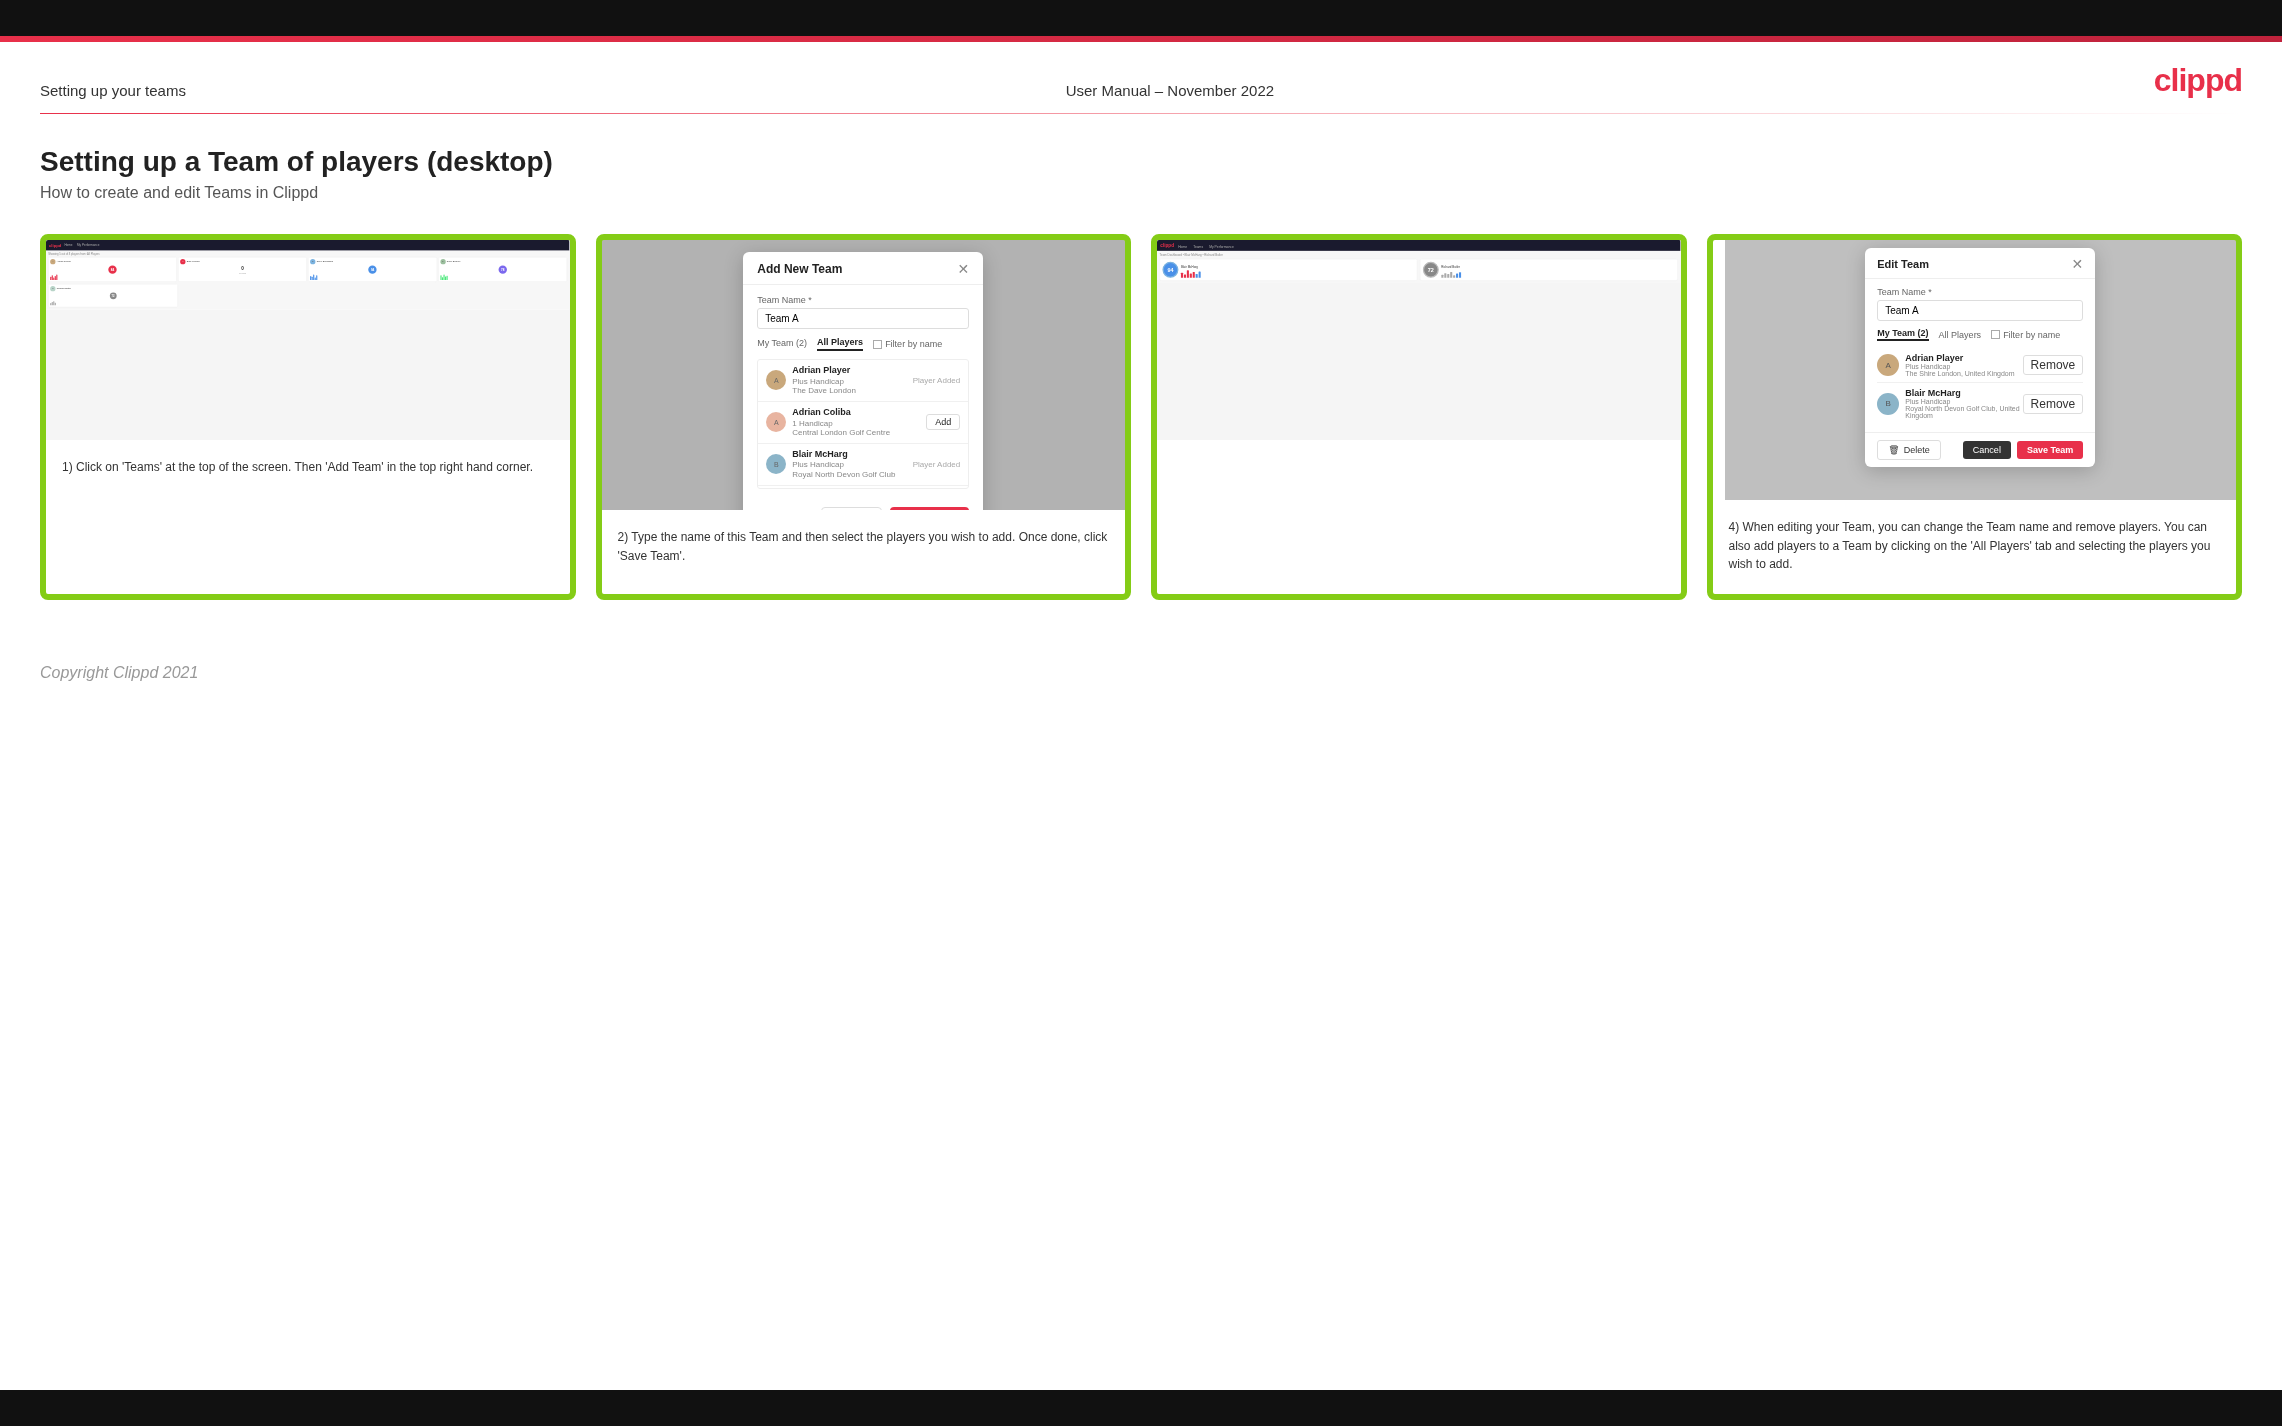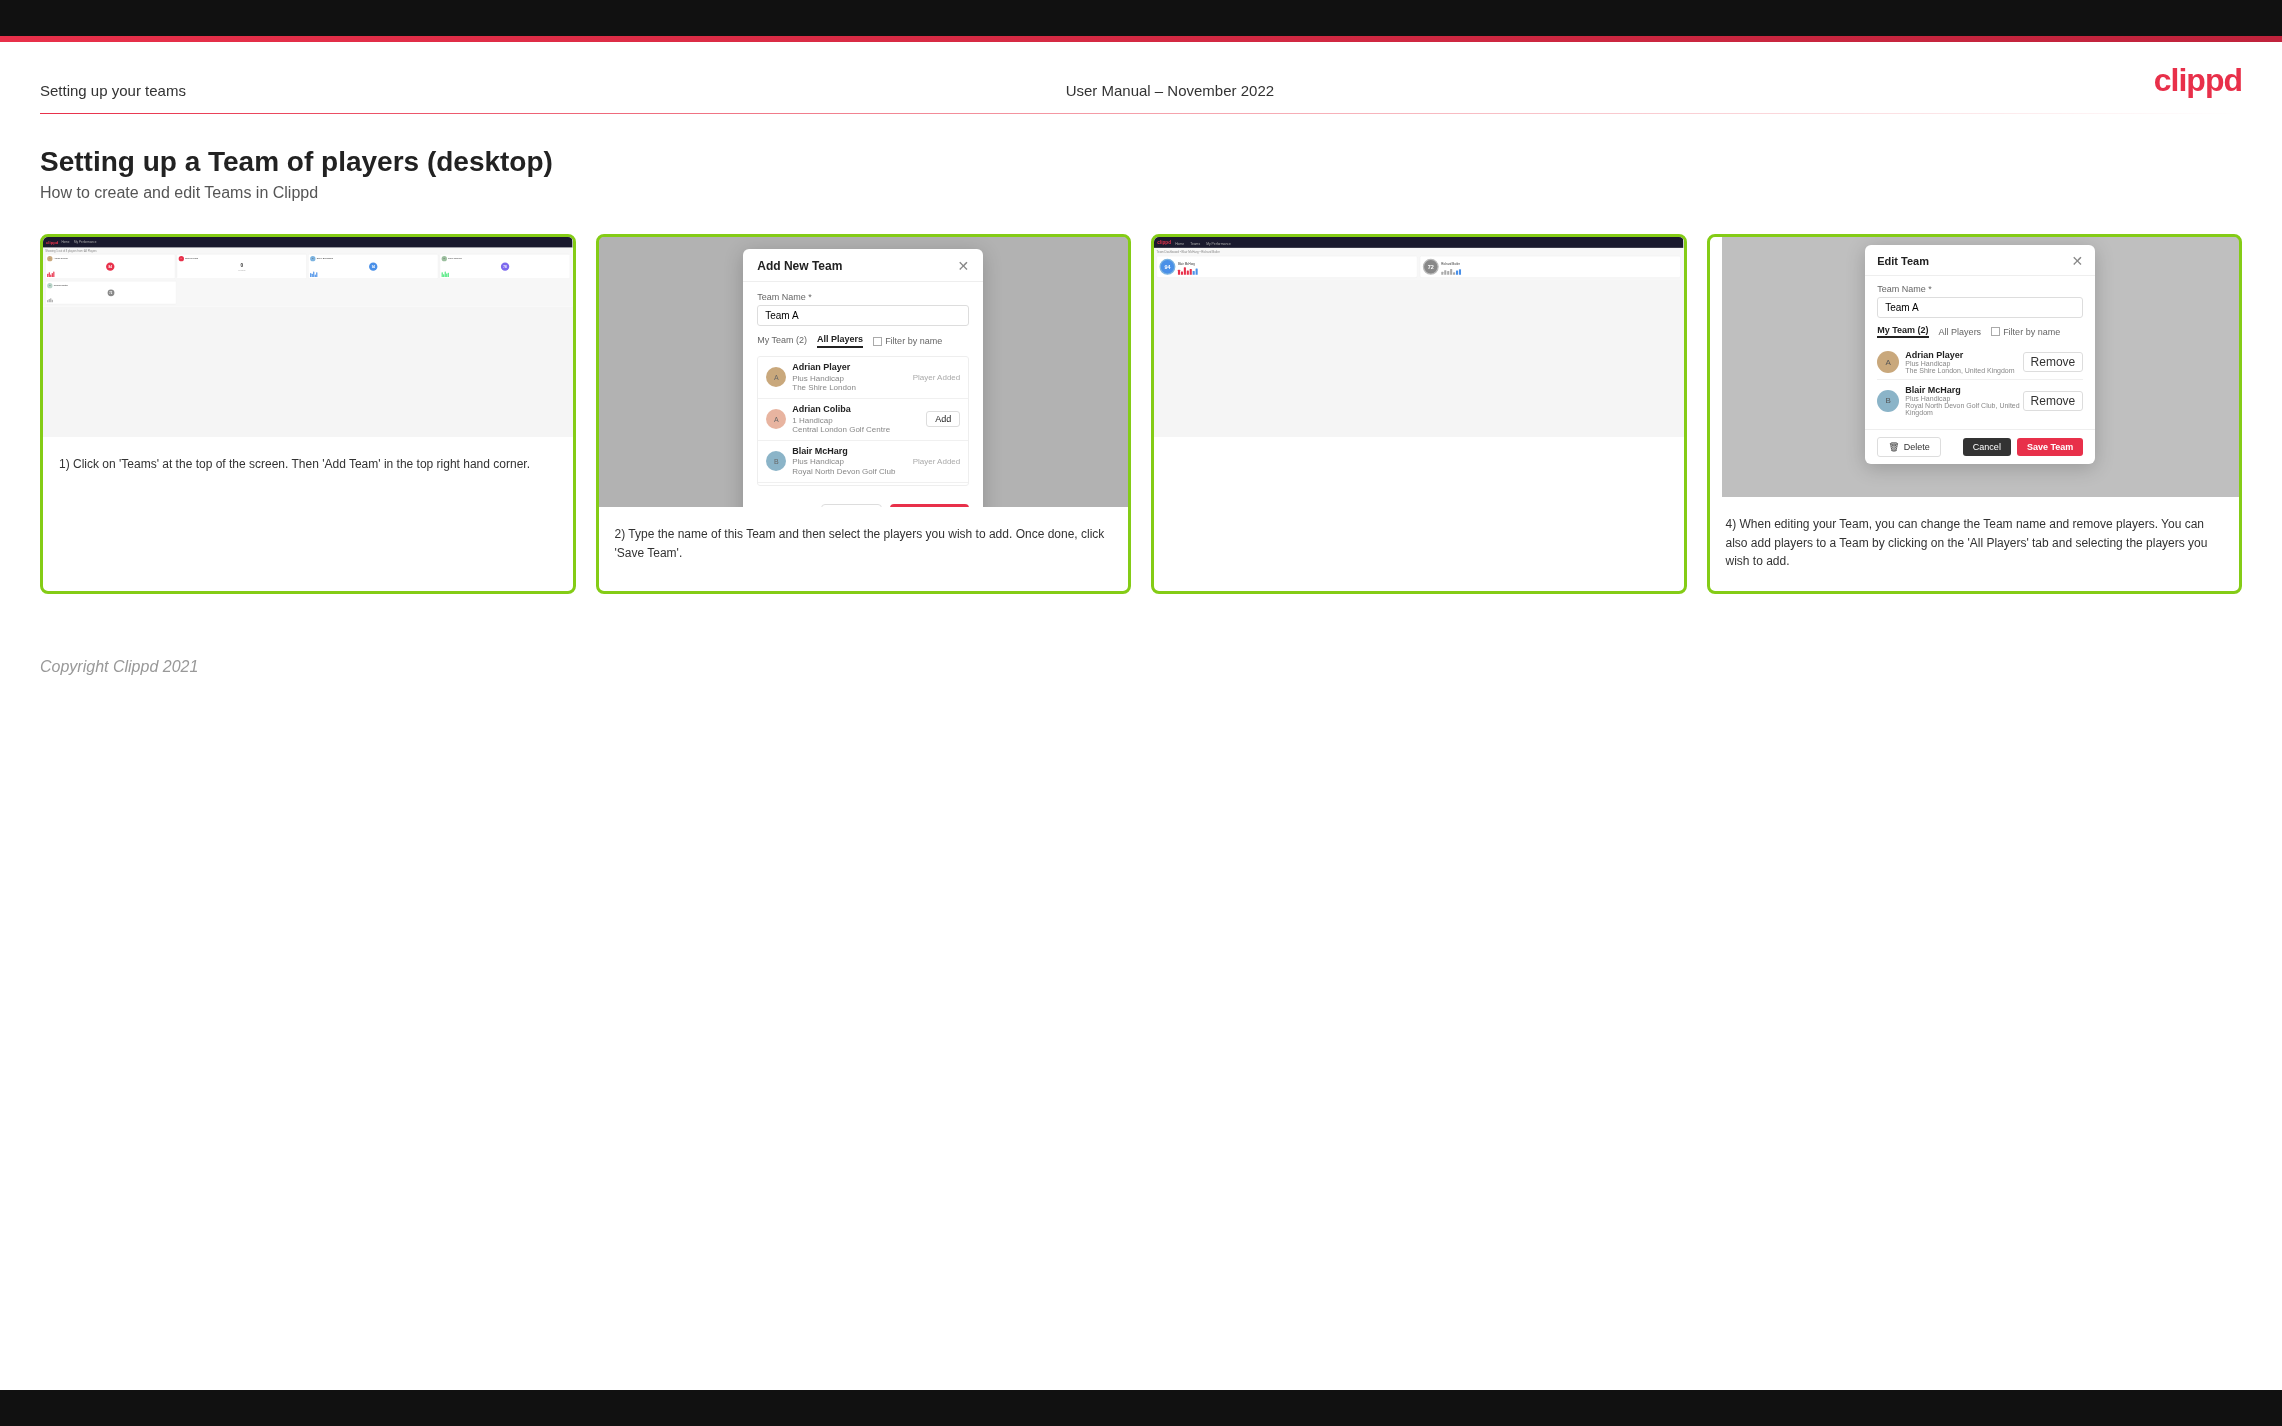--- a/index.html
+++ b/index.html
@@ -72,21 +72,21 @@
 
     
     .cards-row {
       display: flex;
       gap: 20px;
       margin-bottom: 24px;
     }
 
     .card {
       flex: 1;
-      border: 3px solid #84cc16;
+      border: 6px solid #84cc16;
       border-radius: 8px;
       overflow: hidden;
       background: #fff;
       display: flex;
       flex-direction: column;
     }
 
     .card-screenshot {
       background: #f0f0f0;
       position: relative;
@@ -749,21 +749,21 @@
               </span>
             </div>
             <div class="modal-player-list">
 
               <div class="modal-player-row">
                 <div class="modal-player-info">
                   <div class="modal-player-avatar" style="background:#c9a87c;">A</div>
                   <div>
                     <div class="modal-player-name">Adrian Player</div>
                     <div class="modal-player-sub">Plus Handicap</div>
-                    <div class="modal-player-sub">The Shire London</div>
+                    <div class="modal-player-sub">The Dave London</div>
                   </div>
                 </div>
                 <span class="modal-player-added">Player Added</span>
               </div>
 
               <div class="modal-player-row">
                 <div class="modal-player-info">
                   <div class="modal-player-avatar" style="background:#e8b4a0;">A</div>
                   <div>
                     <div class="modal-player-name">Adrian Coliba</div>

